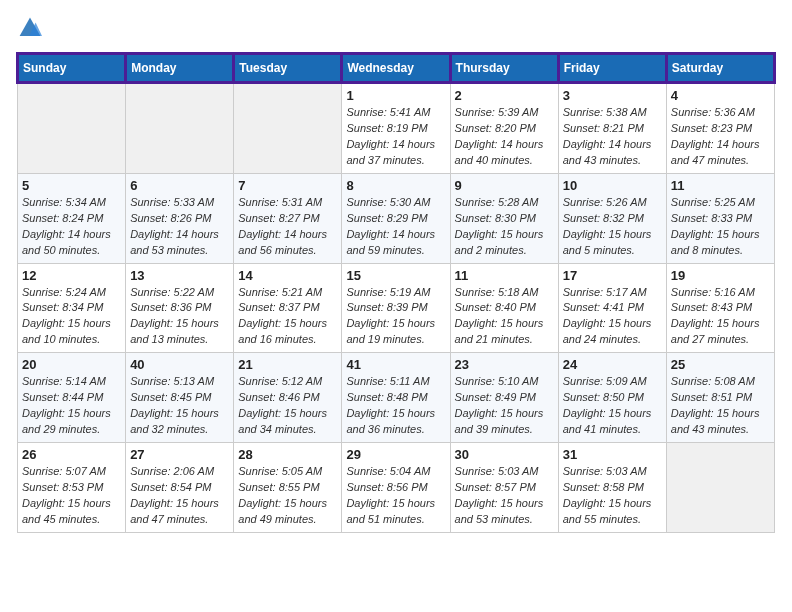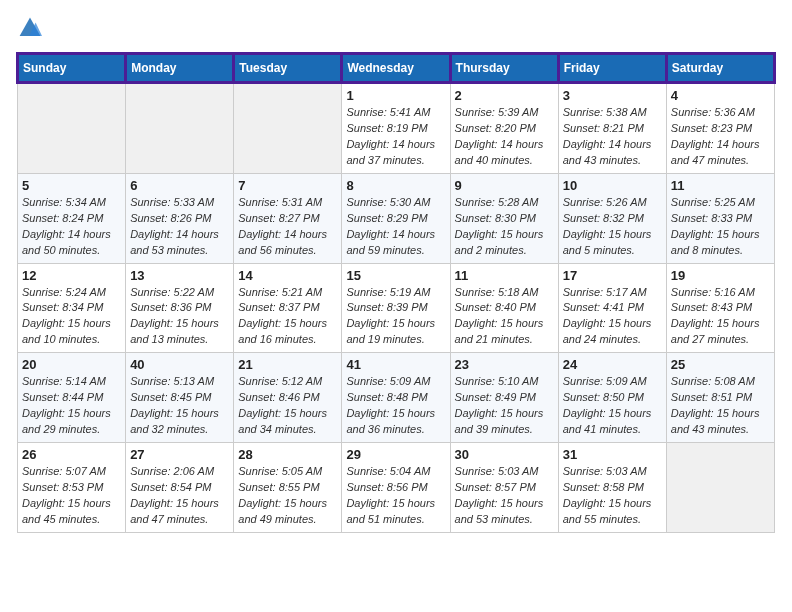--- a/index.html
+++ b/index.html
@@ -273,21 +273,21 @@
         </td>
         <td>
           <div class="day-number">21</div>
           <div class="day-info">Sunrise: 5:12 AM
 Sunset: 8:46 PM
 Daylight: 15 hours
 and 34 minutes.</div>
         </td>
         <td>
           <div class="day-number">41</div>
-          <div class="day-info">Sunrise: 5:09 AM
+          <div class="day-info">Sunrise: 5:11 AM
 Sunset: 8:48 PM
 Daylight: 15 hours
 and 36 minutes.</div>
         </td>
         <td>
           <div class="day-number">23</div>
           <div class="day-info">Sunrise: 5:10 AM
 Sunset: 8:49 PM
 Daylight: 15 hours
 and 39 minutes.</div>

